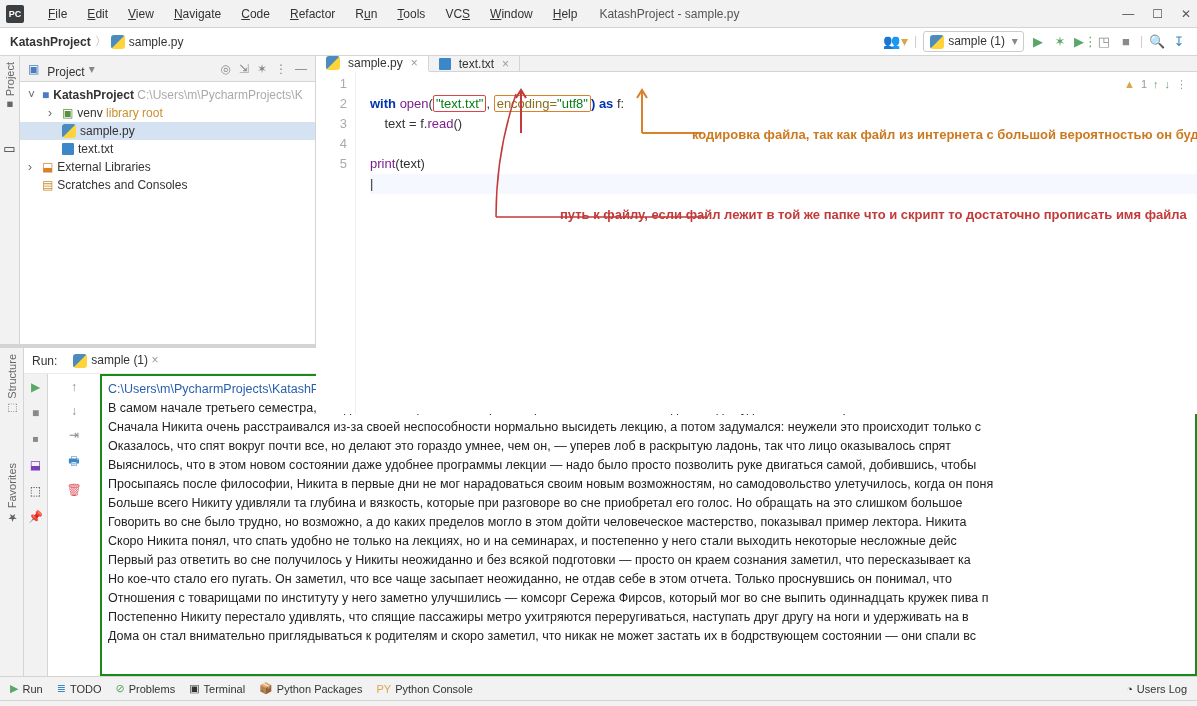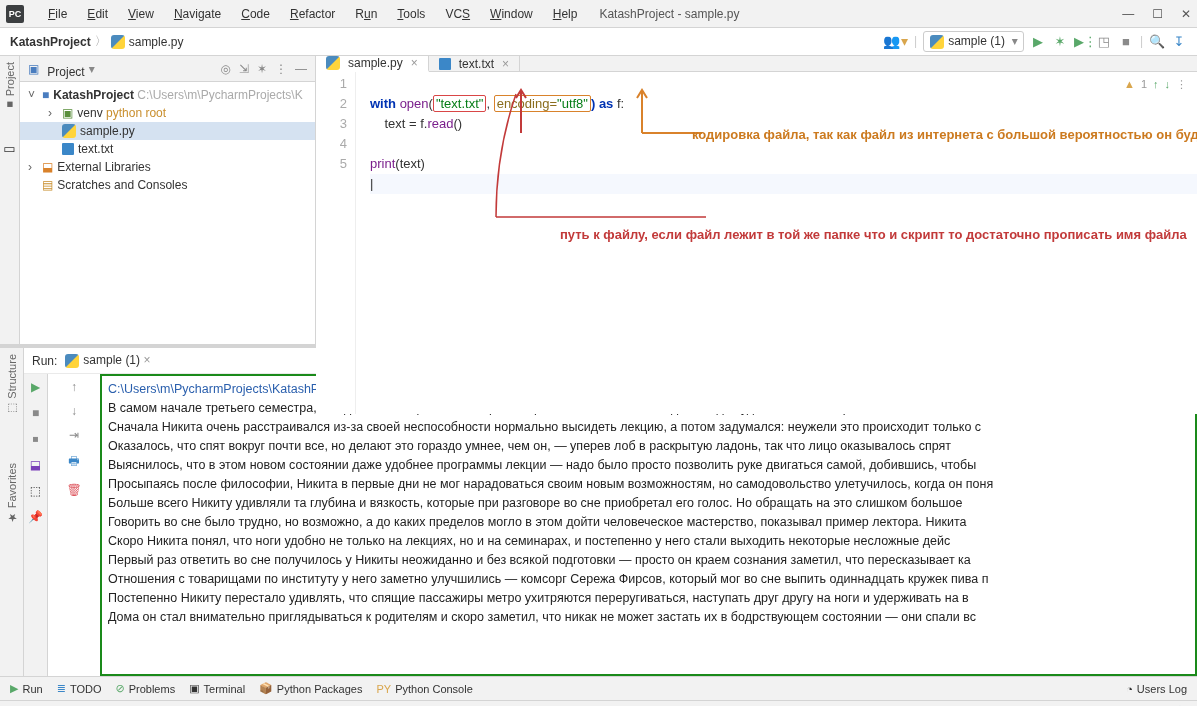--- a/index.html
+++ b/index.html
@@ -42,21 +42,21 @@
 .code-wrap { flex:1; display:flex; font-family:"JetBrains Mono",Consolas,monospace; font-size:13px; position:relative; background:#fff; }
 .gutter { width:40px; background:#fff; border-right:1px solid #eee; color:#aaa; text-align:right; padding:2px 8px 0 0; line-height:20px; }
 .code { flex:1; padding:2px 0 0 14px; line-height:20px; white-space:pre; position:relative; }
 .kw { color:#0033b3; font-weight:bold; } .fn { color:#7a1f8c; } .str { color:#067d17; } .arg { color:#8a6d1d; }
 .box-red { border:1px solid #d94646; padding:0 2px; border-radius:2px; }
 .box-or { border:1px solid #d9822b; padding:0 2px; border-radius:2px; }
 .caret-line { background:#f5f8fe; display:block; }
 .warn-row { position:absolute; top:2px; right:10px; font-size:11px; color:#999; display:flex; gap:6px; align-items:center; }
 .anno { position:absolute; font-size:13px; font-weight:bold; line-height:17px; }
 .anno-or { color:#cc7a1f; }
-.anno-red { color:#c23a3a;margin-top:20px; }
+.anno-red { color:#c23a3a; }
 .run-panel { border-top:4px solid #d4d4d4; display:flex; height:332px; }
 .run-panel .left-strip2 { width:24px; background:#f2f2f2; border-right:1px solid #d4d4d4; display:flex; flex-direction:column; align-items:center; padding:6px 0; gap:8px; }
 .run-body { flex:1; display:flex; flex-direction:column; }
 .run-hdr { height:26px; display:flex; align-items:center; padding:0 8px; background:#fff; border-bottom:1px solid #eaeaea; }
 .run-hdr .explain { color:#1a8a1a; font-weight:bold; margin-left:170px; font-size:14px; }
 .run-hdr .tools { margin-left:auto; color:#999; display:flex; gap:10px; }
 .run-content { flex:1; display:flex; }
 .run-gutter { width:52px; background:#fff; display:flex; flex-direction:column; align-items:center; padding:6px 0; gap:10px; }
 .console { flex:1; border:2px solid #1a8a1a; padding:4px 6px; font-family:Consolas,monospace; font-size:12.5px; line-height:19px; overflow:hidden; white-space:nowrap; color:#222; }
 .console .path { color:#2a5fad; }
@@ -126,21 +126,21 @@
       <div class="htools">
         <span>◎</span>
         <span>⇲</span>
         <span>✶</span>
         <span>⋮</span>
         <span>—</span>
       </div>
     </div>
     <div class="tree">
       <div class="tree-item"><span class="arrow">˅</span><span class="folder-ico">■</span><b>KatashProject</b>&nbsp;<span style="color:#aaa;">C:\Users\m\PycharmProjects\K</span></div>
-      <div class="tree-item" style="padding-left:28px;"><span class="arrow">›</span><span style="color:#5a8f3d;margin-right:4px;">▣</span><span>venv</span>&nbsp;<span style="color:#c98f2e;">python root</span></div>
+      <div class="tree-item" style="padding-left:28px;"><span class="arrow">›</span><span style="color:#5a8f3d;margin-right:4px;">▣</span><span>venv</span>&nbsp;<span style="color:#c98f2e;">library root</span></div>
       <div class="tree-item sel" style="padding-left:42px;">
           <span class="py-icon"></span>
           <span>sample.py</span>
         </div>
       <div class="tree-item" style="padding-left:42px;">
           <span class="txt-icon"></span>
           <span>text.txt</span>
         </div>
       <div class="tree-item">
           <span class="arrow">›</span>
@@ -196,21 +196,21 @@
 </div>
 
 <div class="run-panel">
   <div class="left-strip2">
     <span class="vtext">⬚ Structure</span>
     <span class="vtext" style="margin-top:40px;">★ Favorites</span>
   </div>
   <div class="run-body">
     <div class="run-hdr">
       <span>Run:</span>
-      <span style="margin-left:8px;text-align:right;"><span class="py-icon"></span><span>sample (1)</span> <span style="color:#999;">×</span></span>
+      <span style="margin-left:16px;text-align:right;"><span class="py-icon"></span><span>sample (1)</span> <span style="color:#999;">×</span></span>
       <span class="explain">при запуске программы увидим содержимое файла</span>
       <div class="tools">
           <span>⋮</span>
           <span>—</span>
         </div>
     </div>
     <div class="run-content">
       <div style="width:24px;background:#f2f2f2;border-right:1px solid #d4d4d4;display:flex;flex-direction:column;align-items:center;padding:6px 0;gap:12px;">
         <span class="green">▶</span>
         <span class="gray">■</span>
@@ -228,22 +228,23 @@
       </div>
       <div class="console">
         <div class="path">C:\Users\m\PycharmProjects\KatashProject\venv\Scripts\python.exe C:/Users/m/PycharmProjects/KatashProject/sample.py</div>
         <div>В самом начале третьего семестра, на одной из лекций по эмэл философии, Никита Сонечкин сделал одно удивительное открытие.</div>
         <div>Сначала Никита очень расстраивался из-за своей неспособности нормально высидеть лекцию, а потом задумался: неужели это происходит только с</div>
         <div>Оказалось, что спят вокруг почти все, но делают это гораздо умнее, чем он, — уперев лоб в раскрытую ладонь, так что лицо оказывалось спрят</div>
         <div>Выяснилось, что в этом новом состоянии даже удобнее программы лекции — надо было просто позволить руке двигаться самой, добившись, чтобы</div>
         <div>Просыпаясь после философии, Никита в первые дни не мог нарадоваться своим новым возможностям, но самодовольство улетучилось, когда он поня</div>
         <div>Больше всего Никиту удивляли та глубина и вязкость, которые при разговоре во сне приобретал его голос. Но обращать на это слишком большое</div>
         <div>Говорить во сне было трудно, но возможно, а до каких пределов могло в этом дойти человеческое мастерство, показывал пример лектора. Никита</div>
-        <div>Скоро Никита понял, что ноги удобно не только на лекциях, но и на семинарах, и постепенно у него стали выходить некоторые несложные дейс</div>
+        <div>Скоро Никита понял, что спать удобно не только на лекциях, но и на семинарах, и постепенно у него стали выходить некоторые несложные дейс</div>
         <div>Первый раз ответить во сне получилось у Никиты неожиданно и без всякой подготовки — просто он краем сознания заметил, что пересказывает ка</div>
+        <div>Но кое-что стало его пугать. Он заметил, что все чаще засыпает неожиданно, не отдав себе в этом отчета. Только проснувшись он понимал, что</div>
         <div>Отношения с товарищами по институту у него заметно улучшились — комсорг Сережа Фирсов, который мог во сне выпить одиннадцать кружек пива п</div>
         <div>Постепенно Никиту перестало удивлять, что спящие пассажиры метро ухитряются переругиваться, наступать друг другу на ноги и удерживать на в</div>
         <div>Дома он стал внимательно приглядываться к родителям и скоро заметил, что никак не может застать их в бодрствующем состоянии — они спали вс</div>
       </div>
     </div>
   </div>
 </div>
 
 <div class="bottom-bar">
   <span class="bb-item">

